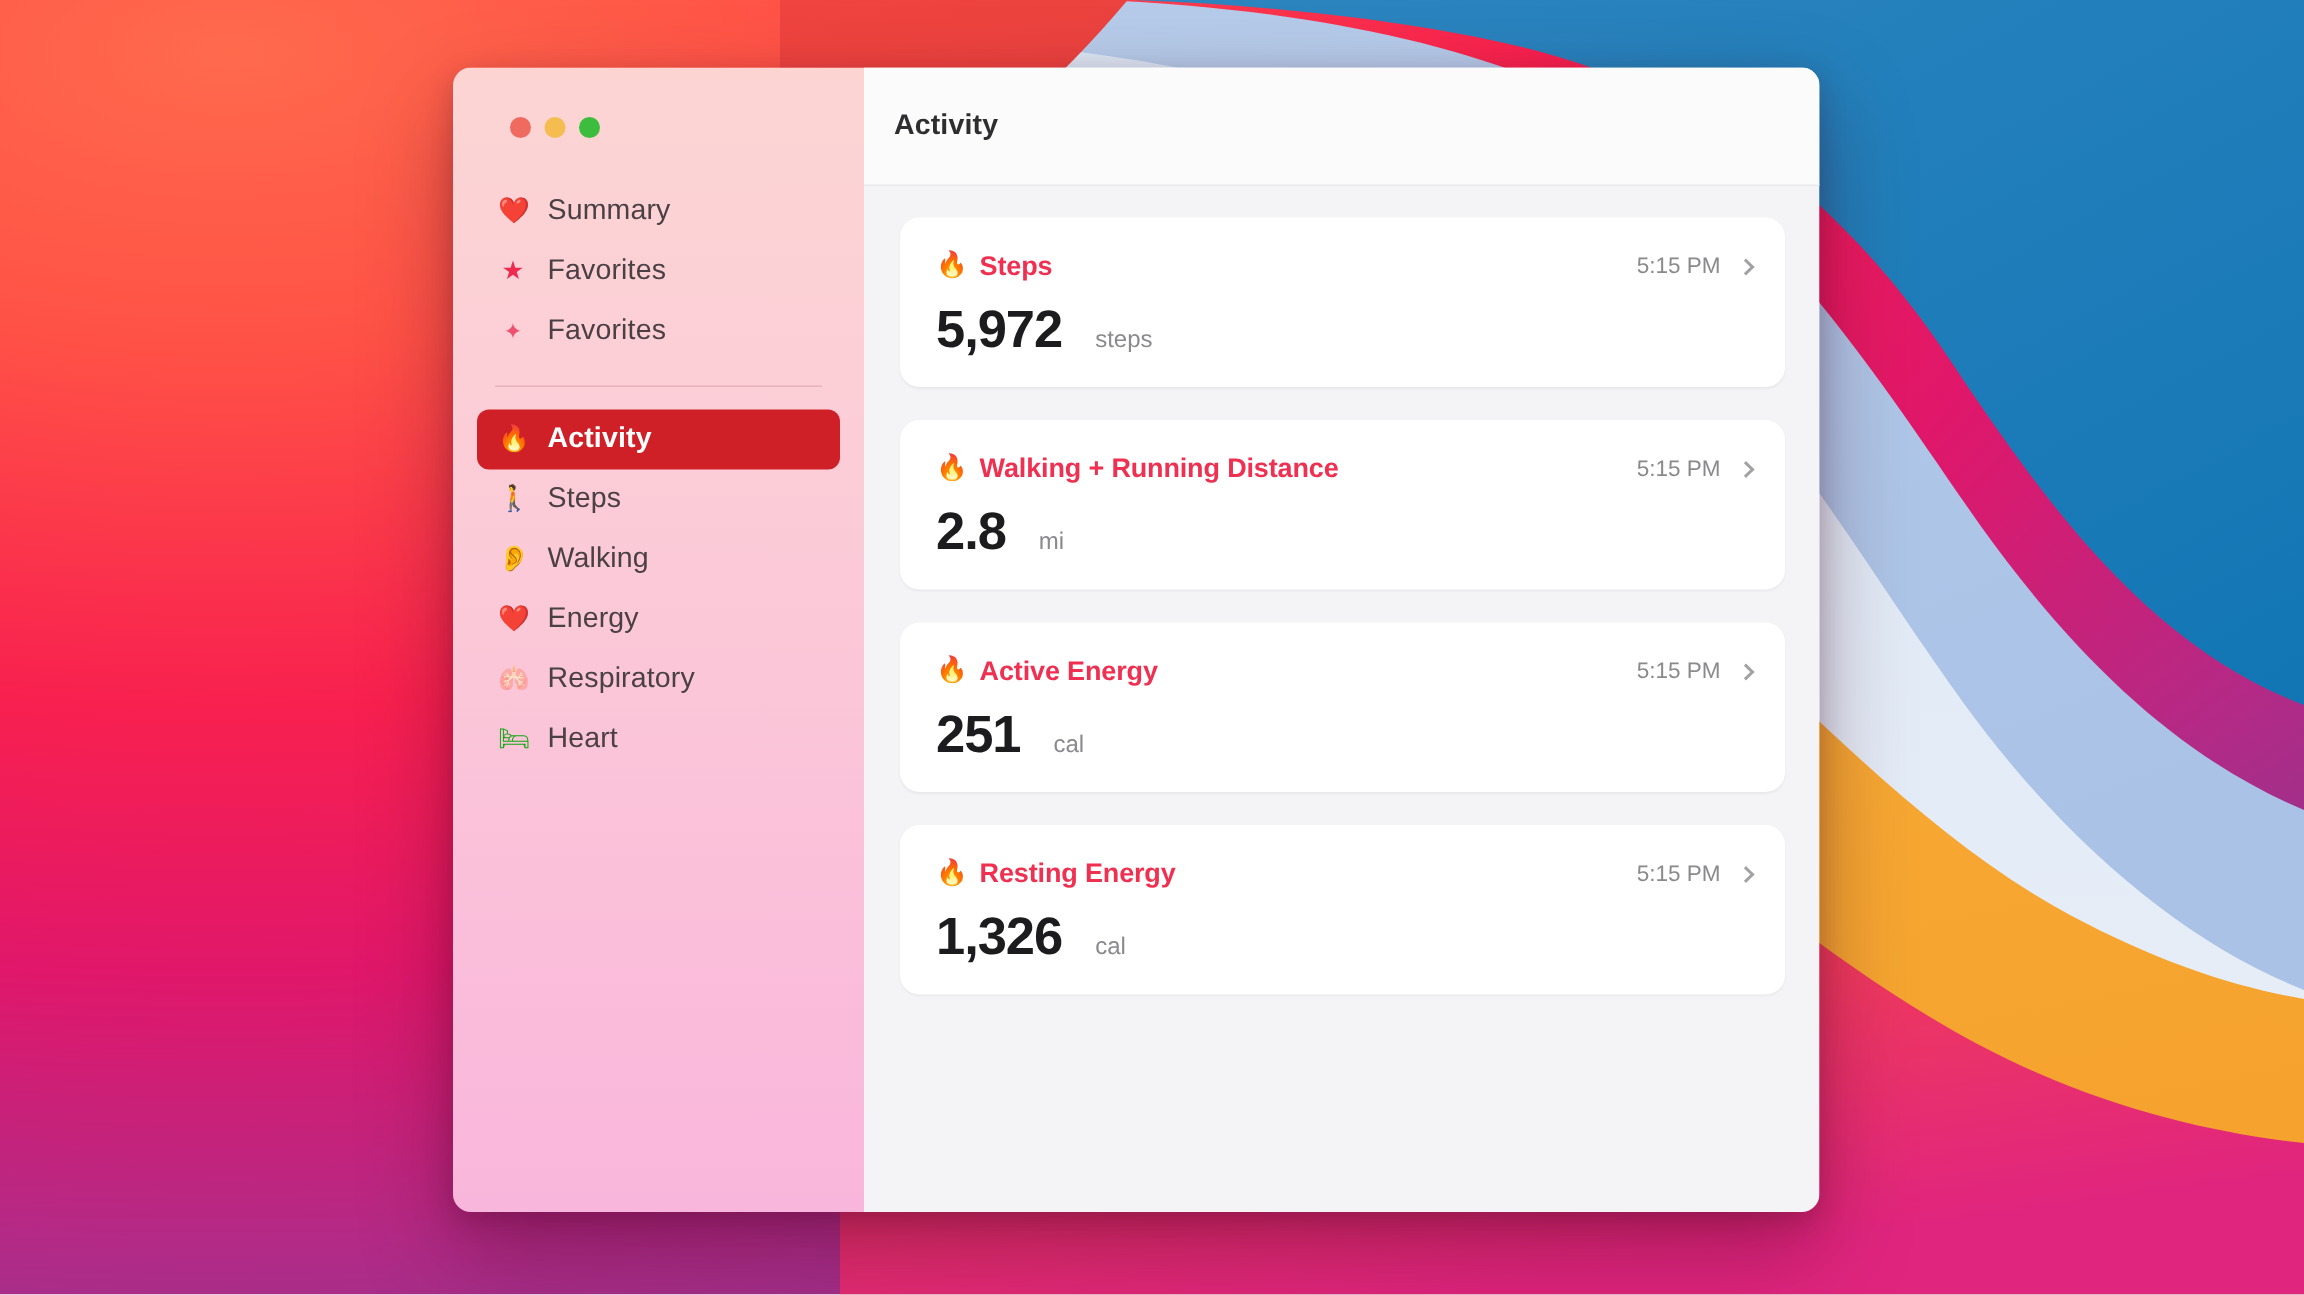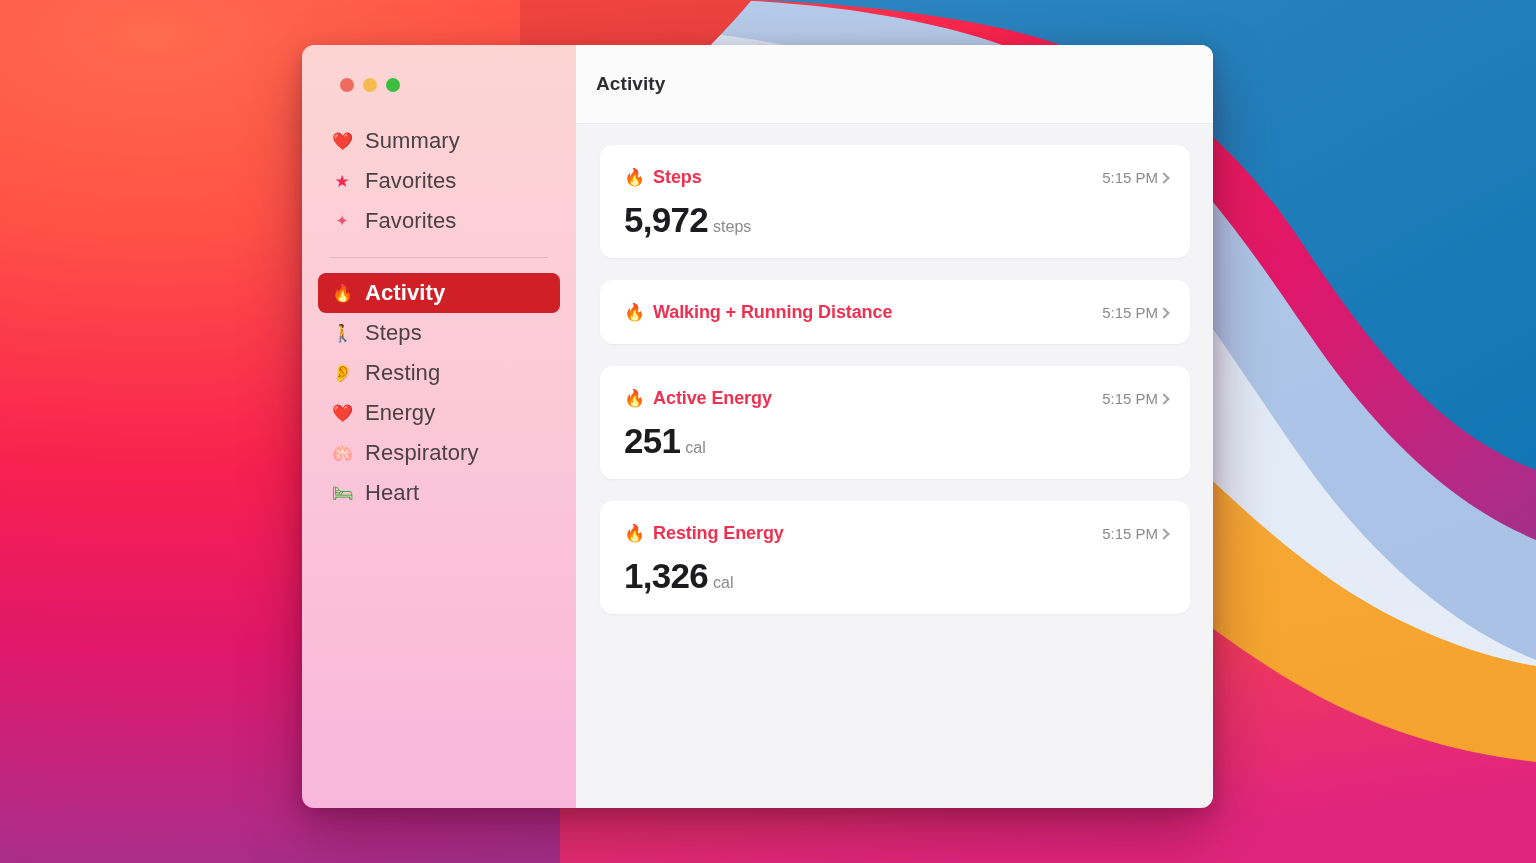--- a/index.html
+++ b/index.html
@@ -53,21 +53,21 @@
     gap:13px;
     cursor:default;
   }
   .nav-item .ico {
     width:20px; text-align:center;
     font-size:17px; line-height:1;
     flex:0 0 20px;
     font-family:"DejaVu Sans", sans-serif;
   }
   .nav-item .lbl {
-    font-size:22px;
+    font-size:19px;
     color:#4b4044;
     letter-spacing:.1px;
     text-align:center;
   }
   .nav-item.selected { background:#cf2028; }
   .nav-item.selected .lbl { color:#ffffff; font-weight:600; }
   .nav-item.selected .ico { color:#ffffff; }
 
   .sep {
     height:1px;
@@ -114,34 +114,34 @@
     font-size:18px; font-weight:700;
     color:#ef3050;
     letter-spacing:-.1px;
   }
   .card-label .flame {
     font-size:17px; line-height:1;
     font-family:"DejaVu Sans", sans-serif;
     color:#ec1f45;
   }
   .card-meta {
-    display:flex; align-items:center; gap:2px;
+    display:flex; align-items:center; gap:13px;
     font-size:15px; color:#8a8a8e;
   }
   .chev {
     display:inline-block;
     width:8px; height:8px;
     border-right:2px solid #a2a2a6;
     border-top:2px solid #a2a2a6;
     transform:rotate(45deg);
     margin-top:1px;
   }
   .card-value {
     margin-top:14px;
-    display:flex; align-items:baseline; gap:5px;
+    display:flex; align-items:baseline; gap:22px;
   }
   .card-value .num {
     font-size:35px; font-weight:700; color:#1c1c1e;
     letter-spacing:-.7px; line-height:1;
   }
   .card-value .unit {
     font-size:16px; color:#8a8a8e; font-weight:400;
   }
 </style>
 </head>
@@ -229,21 +229,21 @@
           <span class="lbl">Activity</span>
         </div>
 
         <div class="nav-item">
           <span class="ico">🚶</span>
           <span class="lbl">Steps</span>
         </div>
 
         <div class="nav-item">
           <span class="ico">👂</span>
-          <span class="lbl">Resting</span>
+          <span class="lbl">Walking</span>
         </div>
 
         <div class="nav-item">
           <span class="ico">❤️</span>
           <span class="lbl">Energy</span>
         </div>
 
         <div class="nav-item">
           <span class="ico">🫁</span>
           <span class="lbl">Respiratory</span>
@@ -286,20 +286,24 @@
           <div class="card-top">
             <div class="card-label">
               <span class="flame">🔥</span>
               <span>Walking + Running Distance</span>
             </div>
             <div class="card-meta">
               <span>5:15 PM</span>
               <span class="chev"></span>
             </div>
           </div>
+          <div class="card-value">
+            <span class="num">2.8</span>
+            <span class="unit">mi</span>
+          </div>
         </div>
 
         <div class="card">
           <div class="card-top">
             <div class="card-label">
               <span class="flame">🔥</span>
               <span>Active Energy</span>
             </div>
             <div class="card-meta">
               <span>5:15 PM</span>

